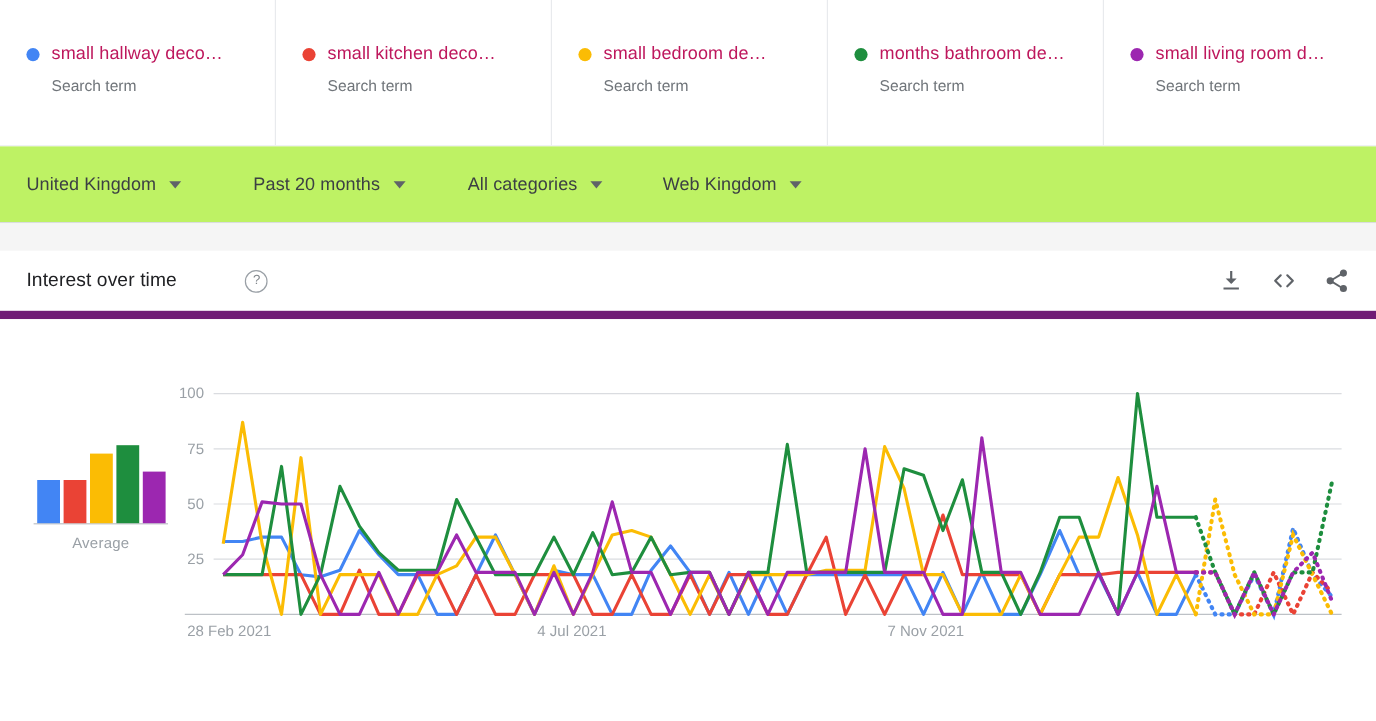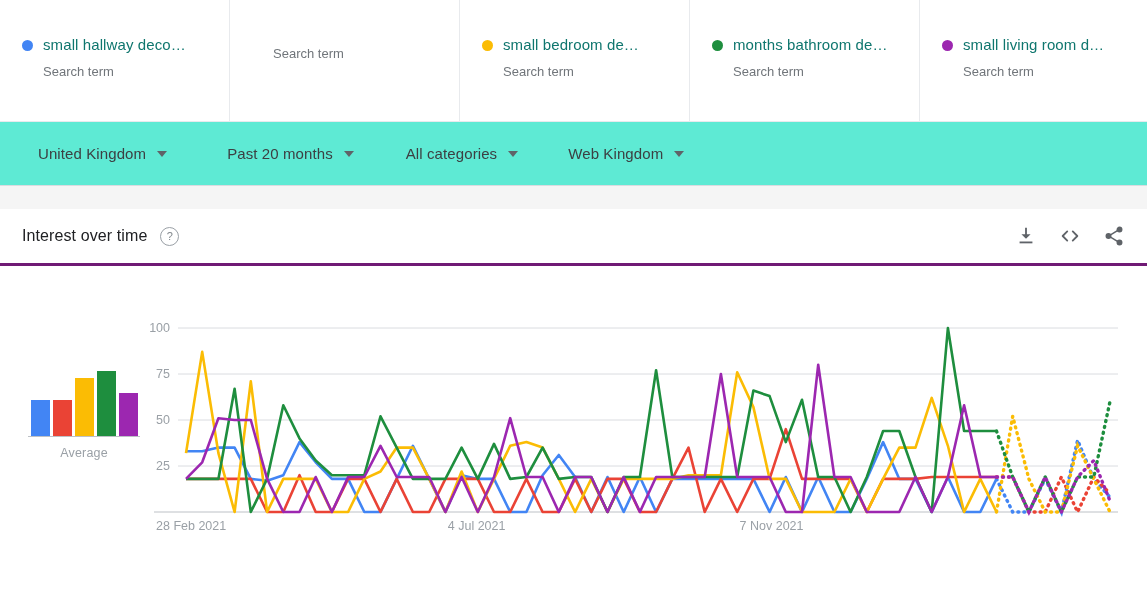--- a/index.html
+++ b/index.html
@@ -42,41 +42,41 @@
   }
   .term-dot {
     width: 11px;
     height: 11px;
     border-radius: 50%;
     flex: 0 0 11px;
     display: block;
   }
   .term-title {
     font-size: 15px;
-    color: #0f766e;
+    color: #be185d;
     letter-spacing: .1px;
     white-space: nowrap;
     overflow: hidden;
     line-height: 18px;
   }
   .term-sub {
     font-size: 13px;
     color: #70757a;
     margin-top: 10px;
     padding-left: 21px;
     line-height: 16px;
   }
 
   
   #filter-bar {
     height: 64px;
-    background: #5eead4;
-    display: flex;
-    align-items: center;
-    padding-left: 38px;
+    background: #bef264;
+    display: flex;
+    align-items: center;
+    padding-left: 22px;
     box-sizing: border-box;
     border-bottom: 1px solid #dadce0;
   }
   .filter {
     display: flex;
     align-items: center;
     font-size: 15px;
     color: #3c4043;
     cursor: pointer;
     white-space: nowrap;
@@ -101,22 +101,23 @@
 
   
   #iot-panel {
     background: #ffffff;
   }
   #iot-header {
     height: 57px;
     display: flex;
     align-items: center;
     padding: 0 22px 0 22px;
-    border-bottom: 3px solid #701a75;
+    border-bottom: 7px solid #701a75;
     box-sizing: border-box;
+    gap: 44px;
   }
   #iot-title {
     font-size: 16px;
     color: #202124;
     letter-spacing: .1px;
   }
   #help-icon {
     width: 17px;
     height: 17px;
     border: 1px solid #9aa0a6;
@@ -209,20 +210,24 @@
 
 <div id="terms-row">
     <div class="term-card">
       <div class="term-head">
         <span class="term-dot" style="background: rgb(66, 133, 244);"></span>
         <span class="term-title">small hallway deco…</span>
       </div>
       <div class="term-sub">Search term</div>
     </div>
     <div class="term-card">
+      <div class="term-head">
+        <span class="term-dot" style="background: rgb(234, 67, 53);"></span>
+        <span class="term-title">small kitchen deco…</span>
+      </div>
       <div class="term-sub">Search term</div>
     </div>
     <div class="term-card">
       <div class="term-head">
         <span class="term-dot" style="background: rgb(251, 188, 4);"></span>
         <span class="term-title">small bedroom de…</span>
       </div>
       <div class="term-sub">Search term</div>
     </div>
     <div class="term-card">

